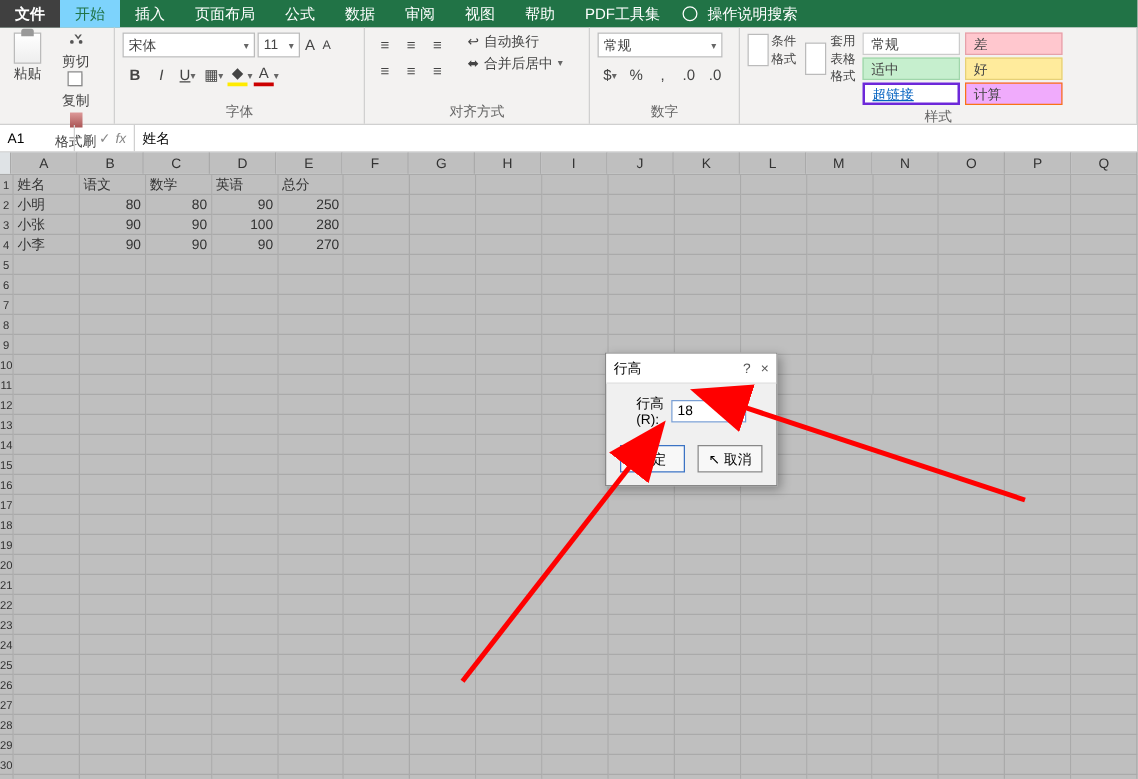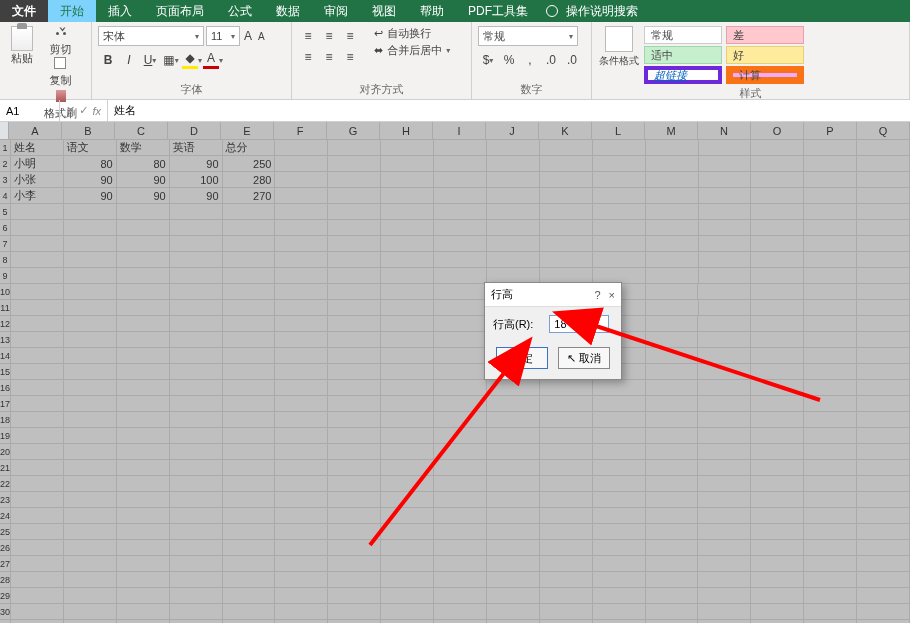--- a/index.html
+++ b/index.html
@@ -46,30 +46,30 @@
 .align-grid { display: grid; grid-template-columns: repeat(3,20px); gap: 1px; }
 .align-col2 { display: flex; flex-direction: column; gap: 2px; margin-left: 8px; font-size: 11px; }
 .align-line { display: flex; align-items: center; gap: 4px; }
 
 .number-group { width: 120px; }
 .num-select { width: 100px; height: 20px; border: 1px solid #bbb; background: #fff; padding: 0 4px; font-size: 11px; display: flex; align-items: center; justify-content: space-between; }
 .num-row2 { display: flex; gap: 1px; margin-top: 4px; }
 
 .style-group { flex: 1; }
 .style-body { display: flex; gap: 4px; align-items: flex-start; }
-.style-bigbtn { width: 42px; display: flex; flex-direction: column; align-items: center; font-size: 10px; gap: 2px; }
+.style-bigbtn { width: 42px; display: flex; flex-direction: row; align-items: center; font-size: 10px; gap: 2px; }
 .style-bigbtn .icn { width: 28px; height: 26px; background: #fff; border: 1px solid #bbb; }
 .style-pills { display: flex; flex-direction: column; gap: 2px; }
 .pill { width: 78px; height: 18px; font-size: 11px; display: flex; align-items: center; padding: 0 6px; }
 .pill.normal { background: #fff; border: 1px solid #ccc; }
 .pill.mid { background: #c6efce; border: 1px solid #a0d6ab; }
-.pill.link { background: #fff; color: #0563c1; text-decoration: underline; border: 4px solid #6d28d9; font-style: italic; }
+.pill.link { background: #fff; color: #0563c1; text-decoration: underline; border: 2px solid #6d28d9; }
 .pill.bad { background: #ffc7ce; border: 1px solid #e6a1aa; }
 .pill.good { background: #ffeb9c; border: 1px solid #e6d077; }
-.pill.calc { background: #f0abfc; border: 7px solid #f97316; }
+.pill.calc { background: #f0abfc; border: 1px solid #f97316; }
 
 
 .formulabar { height: 22px; background: #fff; border-bottom: 1px solid #d0d0d0; display: flex; align-items: stretch; font-size: 11px; }
 .namebox { width: 60px; border-right: 1px solid #d0d0d0; padding: 0 6px; display: flex; align-items: center; }
 .fx-btns { display: flex; align-items: center; gap: 4px; padding: 0 6px; border-right: 1px solid #d0d0d0; color: #888; }
 .fx-input { flex: 1; padding: 0 6px; display: flex; align-items: center; }
 
 
 .grid { position: relative; background: #bfbfbf; }
 .colheaders { display: flex; height: 18px; background: #dfe3e6; border-bottom: 1px solid #aaa; font-size: 11px; }
@@ -79,21 +79,21 @@
 .row { display: flex; height: 16px; font-size: 11px; }
 .rowhdr { width: 11px; background: #bfbfbf; border-right: 1px solid #aaa; border-bottom: 1px solid #aaa; font-size: 9px; color: #333; display: flex; align-items: center; justify-content: center; }
 .cell { width: 53px; border-right: 1px solid #aaa; border-bottom: 1px solid #aaa; padding: 0 3px; display: flex; align-items: center; background: #bfbfbf; color: #333; }
 .cell.num { justify-content: flex-end; }
 .cell.txt { justify-content: flex-start; }
 
 
 .dialog { position: absolute; left: 484px; top: 282px; width: 138px; background: #f0f0f0; border: 1px solid #888; box-shadow: 3px 3px 8px rgba(0,0,0,0.3); font-size: 11px; }
 .dlg-title { height: 24px; display: flex; align-items: center; justify-content: space-between; padding: 0 6px; background: #fff; border-bottom: 1px solid #ddd; }
 .dlg-title-right { display: flex; gap: 8px; color: #555; }
-.dlg-body { padding: 8px 8px; display: flex; align-items: center; gap: 16px; }
+.dlg-body { padding: 8px 24px; display: flex; align-items: center; gap: 2px; }
 .dlg-input { width: 60px; height: 18px; border: 1px solid #7a9fd4; background: #fff; padding: 0 4px; font-size: 11px; }
 .dlg-buttons { padding: 6px 8px 10px; display: flex; gap: 10px; justify-content: center; }
 .dlg-btn { width: 52px; height: 22px; border: 1px solid #888; background: #f8f8f8; font-size: 11px; display: flex; align-items: center; justify-content: center; }
 .dlg-btn.primary { border: 1px solid #3b73c4; }
 
 
 .arrow-svg { position: absolute; top: 0; left: 0; pointer-events: none; }
 </style>
 </head>
 <body>
@@ -229,20 +229,25 @@
       </div>
     </div>
     <div class="group-label">数字</div>
   </div>
 
   <div class="group style-group">
     <div class="style-body">
       <div class="style-bigbtn">
           <div class="icn"></div>
           <span>条件格式</span>
+        </div>
+      <div class="style-bigbtn">
+          <div class="icn"></div>
+          <span style="white-space:pre-line;text-align:center">套用
+表格格式</span>
         </div>
       <div class="style-pills">
         <div class="pill normal">常规</div>
         <div class="pill mid">适中</div>
         <div class="pill link">超链接</div>
       </div>
       <div class="style-pills">
         <div class="pill bad">差</div>
         <div class="pill good">好</div>
         <div class="pill calc">计算</div>

